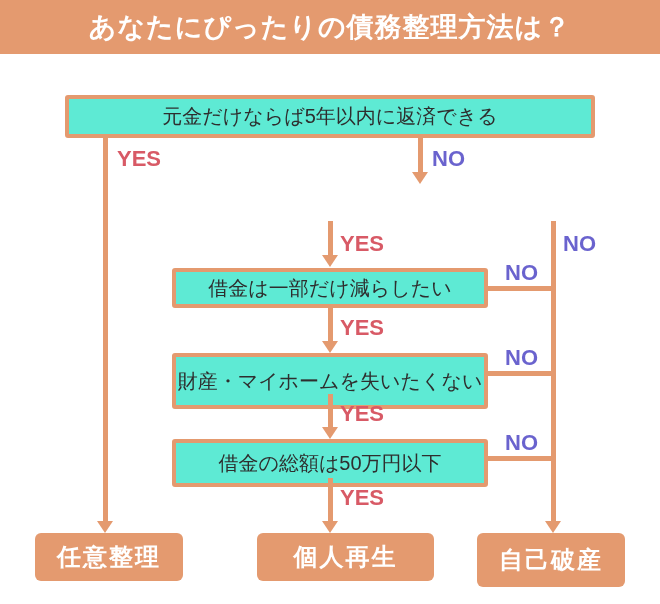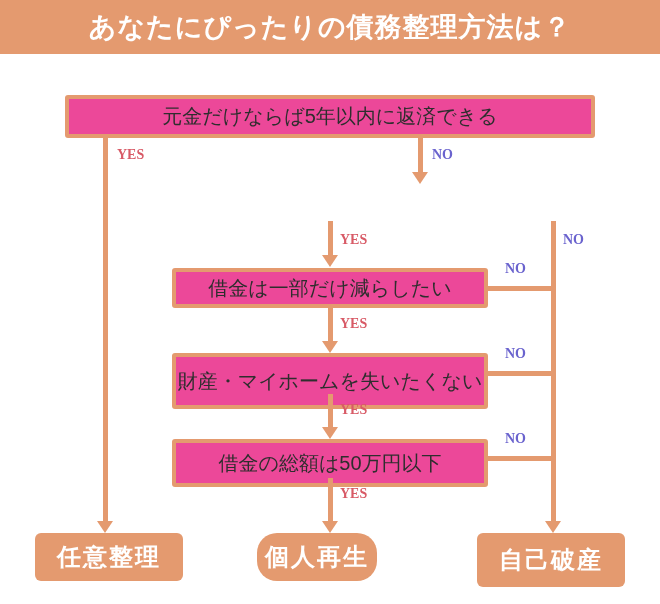--- a/index.html
+++ b/index.html
@@ -12,37 +12,37 @@
   .page{
     position:relative;width:660px;height:604px;background:#FFFFFF;
     font-family:"Liberation Sans","DejaVu Sans",sans-serif;overflow:hidden;
   }
   .banner{
     position:absolute;left:0;top:0;width:660px;height:54px;background:var(--orange);
     display:flex;align-items:center;justify-content:center;
     color:#fff;font-size:27px;font-weight:bold;letter-spacing:1px;
   }
   .qbox{
-    position:absolute;box-sizing:border-box;background:#ec4899;
+    position:absolute;box-sizing:border-box;background:#5eead4;
     border:4px solid var(--orange);border-radius:3px;
     display:flex;align-items:center;justify-content:center;
     font-size:20px;color:var(--qtext);white-space:nowrap;
   }
   .rbox{
     position:absolute;box-sizing:border-box;background:var(--orange);border-radius:6px;
     display:flex;align-items:center;justify-content:center;
     color:#fff;font-size:24px;font-weight:bold;letter-spacing:2px;text-align:center;
   }
   .vline,.hline{position:absolute;background:var(--orange);}
   .ah{
     position:absolute;width:0;height:0;
     border-left:8px solid transparent;border-right:8px solid transparent;
     border-top:12px solid var(--orange);
   }
-  .lbl{position:absolute;font-size:14px;font-weight:bold;line-height:1;font-family:Liberation Serif, serif;}
+  .lbl{position:absolute;font-size:22px;font-weight:bold;line-height:1;}
   .lbl.yes{color:var(--yes);}
   .lbl.no{color:var(--no);}
 </style>
 </head>
 <body>
 
 <div class="page">
 
   <div class="banner">
     <span>あなたにぴったりの債務整理方法は？</span>
@@ -87,16 +87,16 @@
   <span class="lbl no" style="left:505px;top:262px;">NO</span>
   <span class="lbl yes" style="left:340px;top:317px;">YES</span>
 
   <span class="lbl no" style="left:505px;top:347px;">NO</span>
   <span class="lbl yes" style="left:340px;top:403px;">YES</span>
 
   <span class="lbl no" style="left:505px;top:432px;">NO</span>
   <span class="lbl yes" style="left:340px;top:487px;">YES</span>
 
   <div class="rbox" style="left:35px;top:533px;width:148px;height:48px;">任意整理</div>
-  <div class="rbox" style="left:257px;top:533px;width:120px;height:48px;border-radius:20px;">個人再生</div>
+  <div class="rbox" style="left:257px;top:533px;width:177px;height:48px;">個人再生</div>
   <div class="rbox" style="left:477px;top:533px;width:148px;height:54px;">自己破産</div>
 
 </div>
 
 </body></html>

